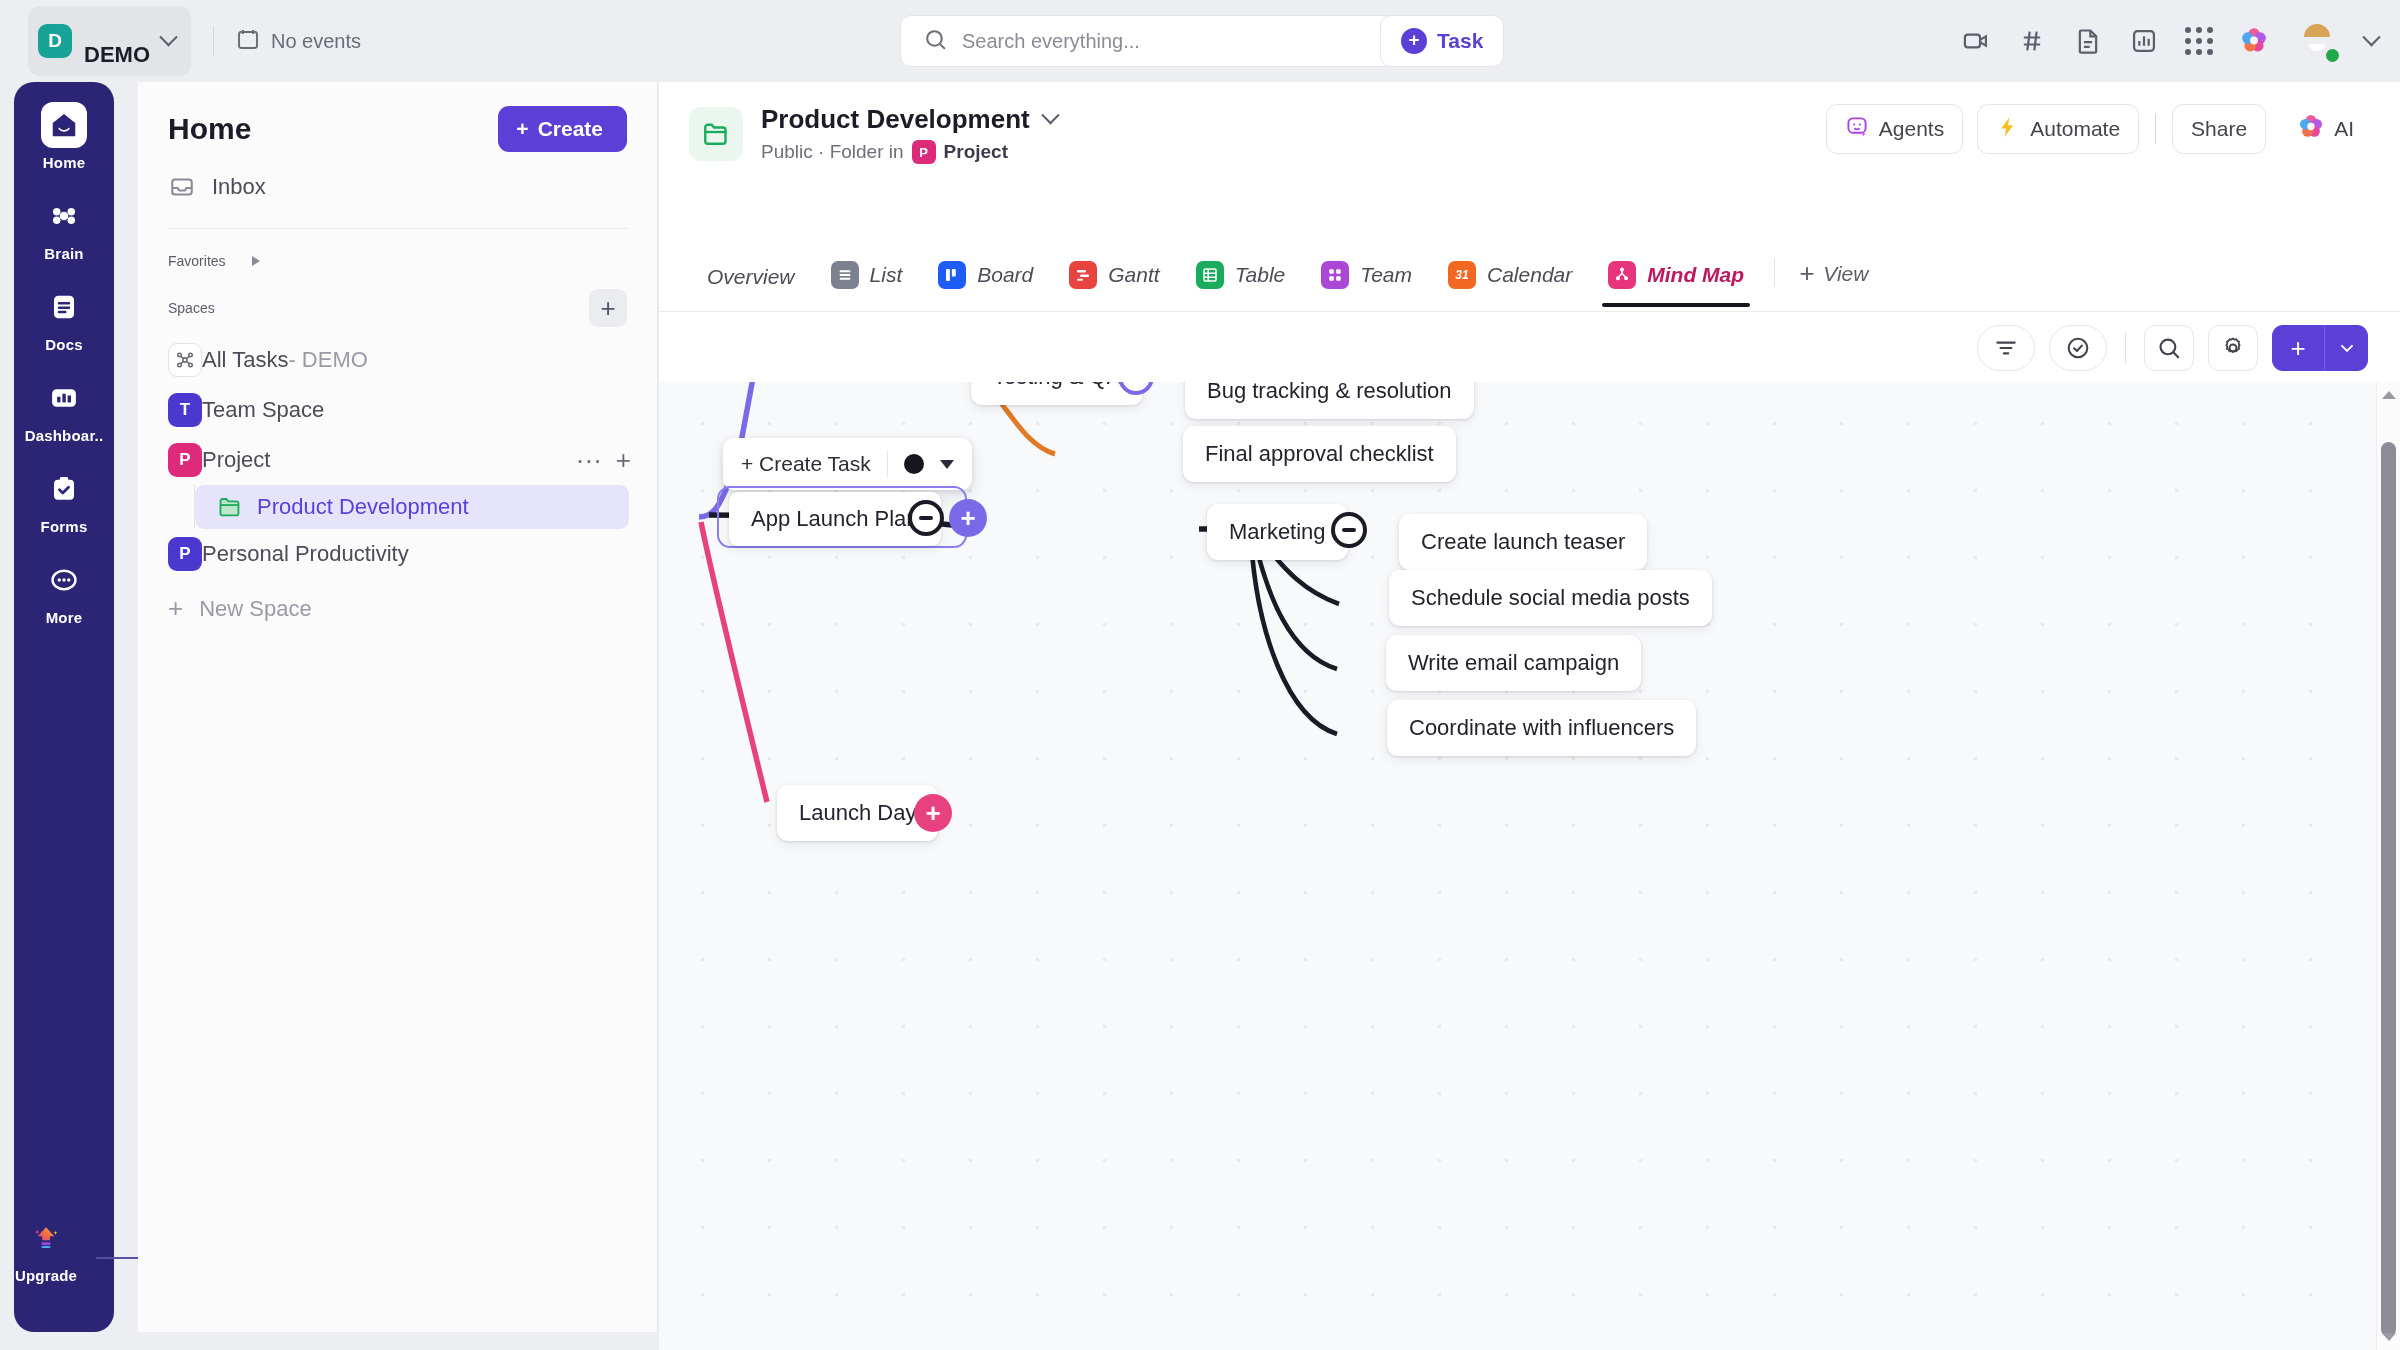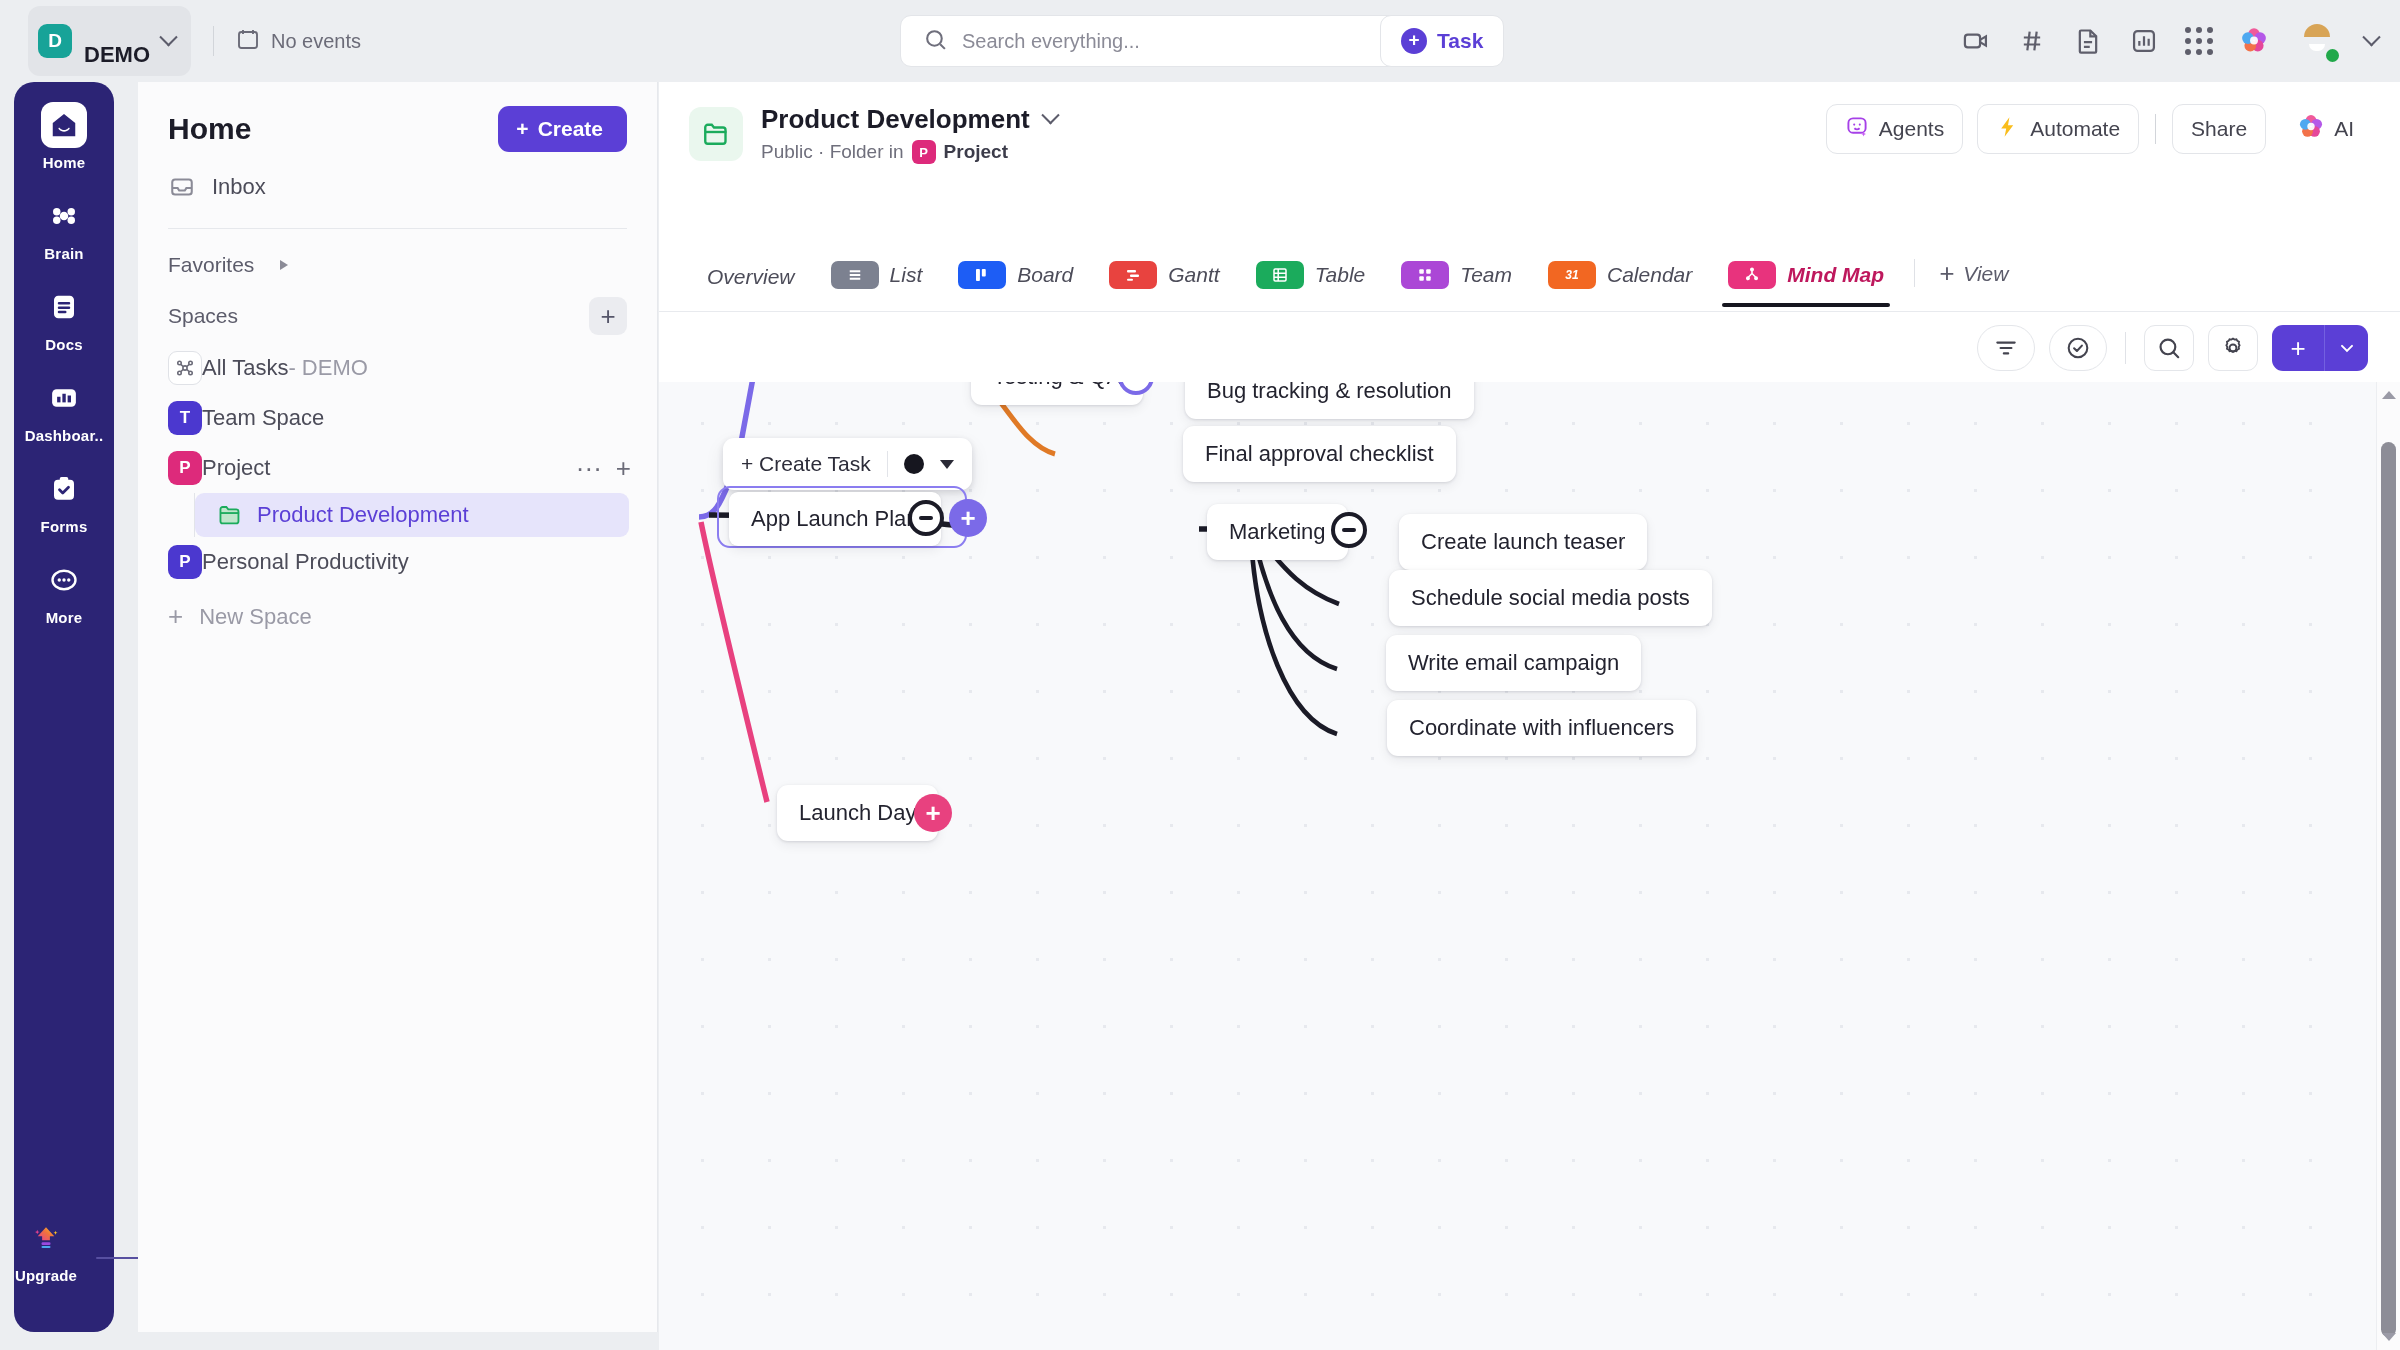--- a/index.html
+++ b/index.html
@@ -100,21 +100,21 @@
   .create-btn {
     background: #5b3fd6; color: #fff; border-radius: 11px;
     padding: 11px 24px 11px 18px; display: flex; align-items: center; gap: 9px;
     font-size: 21px; font-weight: bold; cursor: pointer;
   }
   .sb-row { display: flex; align-items: center; gap: 16px; padding: 9px 30px; font-size: 22px; color: #4c4c59; cursor: pointer; }
   .sb-row .ic { width: 28px; height: 28px; display: flex; align-items: center; justify-content: center; }
   .sb-row .ic svg { width: 26px; height: 26px; }
   .sb-div { height: 1px; background: #e6e8ec; margin: 18px 30px 12px 30px; }
   .sb-sec { display: flex; align-items: center; justify-content: space-between; padding: 12px 30px 8px 30px; }
-  .sb-sec-t { font-size: 21px; color: #5c5c6b; display: flex; align-items: center; gap: 26px; cursor: pointer; }
+  .sb-sec-t { font-size: 14px; color: #5c5c6b; display: flex; align-items: center; gap: 26px; cursor: pointer; }
   .caret-r { width: 0; height: 0; border-left: 8px solid #8b8b97; border-top: 5.5px solid transparent; border-bottom: 5.5px solid transparent; }
   .sq-btn { width: 38px; height: 38px; border-radius: 9px; background: #ebecf0; color: #56566a;
             display: flex; align-items: center; justify-content: center; font-size: 26px; cursor: pointer; }
   .space-row { display: flex; align-items: center; gap: 0; padding: 8px 30px; font-size: 22px; color: #4c4c59; cursor: pointer; position: relative; }
   .space-ico { width: 34px; height: 34px; border-radius: 9px; display: flex; align-items: center;
                justify-content: center; color: #fff; font-weight: bold; font-size: 17px; flex: none; }
   .space-ico.outline { background: #fff; border: 1px solid #e0e2e7; }
   .space-ico.outline svg { width: 22px; height: 22px; }
   .muted { color: #9a9aa6; }
   .row-actions { position: absolute; right: 26px; display: flex; align-items: center; gap: 14px; color: #6b6b78; font-size: 26px; }
@@ -142,21 +142,21 @@
           height: 50px; padding: 0 18px; font-size: 21px; color: #44444f; background: #fff; cursor: pointer; }
   .obtn.bare { border: none; }
   .flower { width: 26px; height: 26px; }
 
   .tabs { position: absolute; left: 30px; top: 166px; display: flex; align-items: flex-end; gap: 0; font-style: italic; }
   .tab { display: flex; align-items: center; gap: 11px; padding: 10px 18px 18px 18px; font-size: 21px;
          color: #4c4c59; cursor: pointer; position: relative; }
   .tab.active { color: #be185d; font-weight: bold; }
   .tab.active:after { content: ""; position: absolute; left: 12px; right: 12px; bottom: 0; height: 4px;
                       background: #16161f; border-radius: 3px; }
-  .tab-ico { width: 48px; height: 28px; border-radius: 7px; display: flex; align-items: center;
+  .tab-ico { width: 28px; height: 28px; border-radius: 7px; display: flex; align-items: center;
              justify-content: center; color: #fff; font-size: 13px; font-weight: bold; flex: none; }
   .tabdiv { width: 1px; height: 28px; background: #dfe1e6; margin: 0 12px 20px 12px; }
   .addview { display: flex; align-items: center; gap: 9px; padding: 10px 12px 18px 12px;
              font-size: 21px; color: #5c5c6b; cursor: pointer; }
   .ch-sep { position: absolute; left: 0; right: 0; top: 229px; height: 1px; background: #e8eaee; }
 
   
   .mm-toolbar { position: absolute; right: 32px; top: 243px; display: flex; align-items: center; gap: 14px; }
   .rbtn { width: 58px; height: 46px; border: 1px solid #e4e6ea; border-radius: 24px; background: #fff;
           display: flex; align-items: center; justify-content: center; cursor: pointer; }

